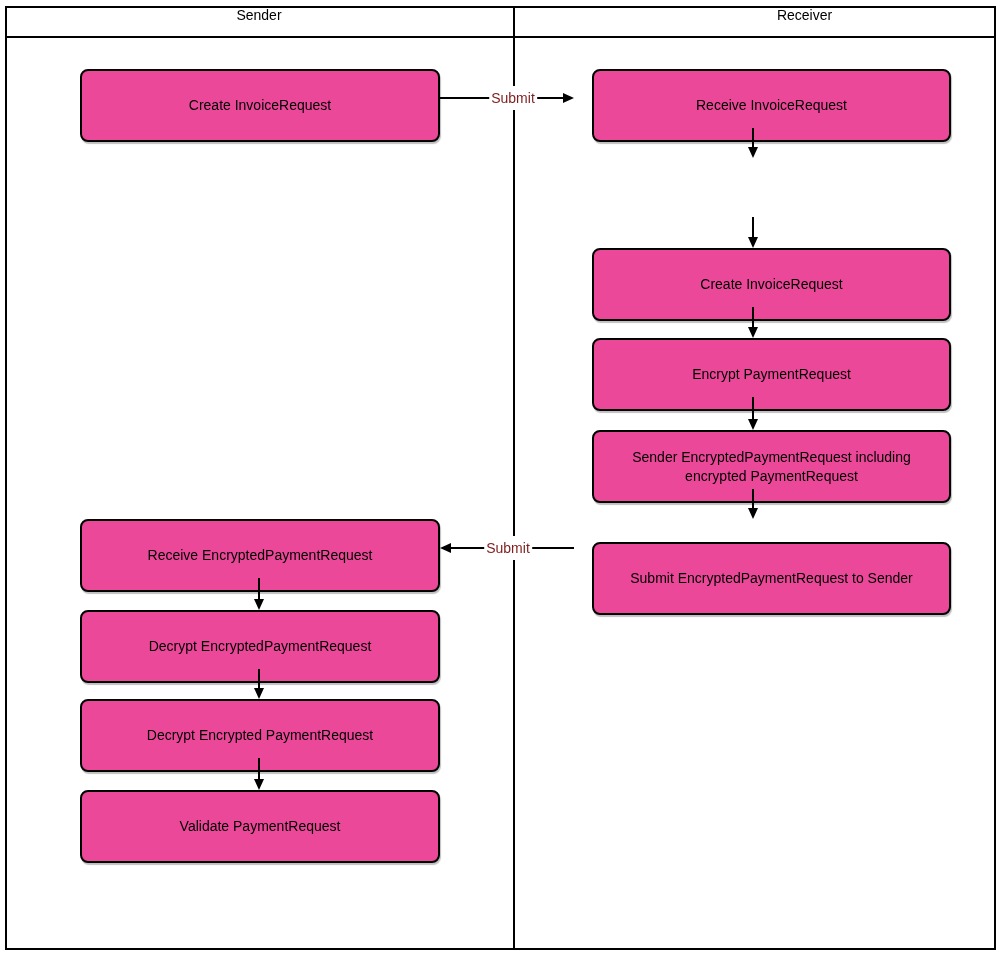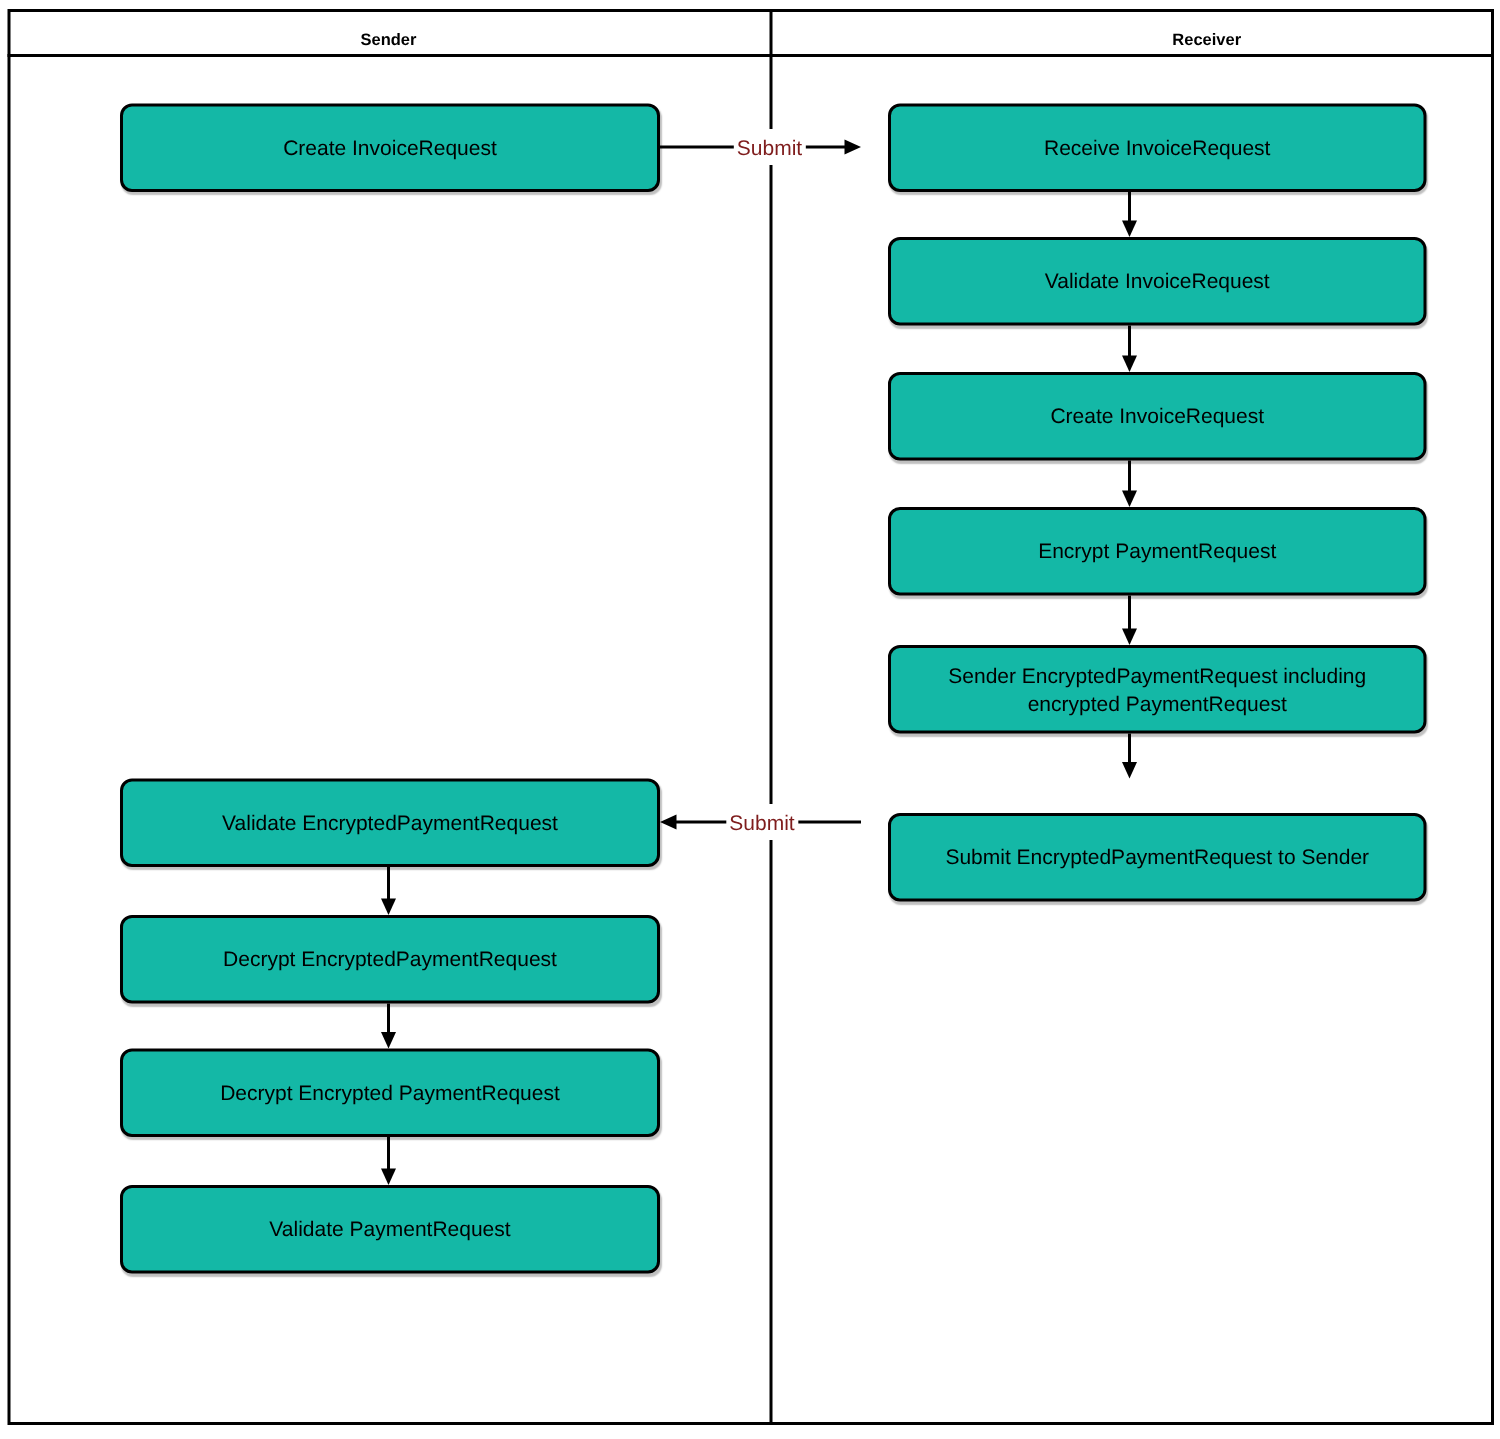--- a/index.html
+++ b/index.html
@@ -32,36 +32,35 @@
   }
   .lane-divider {
     position: absolute;
     left: 513px; top: 6px;
     width: 2px; height: 944px;
     background: #000000;
     z-index: 1;
   }
   .lane-header {
     position: absolute;
-    top: 21px;
-    font-size: 11px;
+    top: 7px;
+    font-size: 14px;
     text-align: center;
     color: #000000;
     z-index: 2;
-    font-weight: bold;
   }
   .lane-header.sender   { left: 5px;   width: 508px; }
   .lane-header.receiver { left: 515px; width: 579px; }
 
   .node {
     position: absolute;
-    height: 59px;
+    height: 73px;
     border: 2px solid #000000;
     border-radius: 8px;
-    background: #14b8a6;
+    background: #ec4899;
     box-sizing: border-box;
     display: flex;
     align-items: center;
     justify-content: center;
     text-align: center;
     font-size: 14px;
     line-height: 19px;
     padding: 0 8px;
     box-shadow: 1px 2px 1px rgba(0,0,0,0.25);
     z-index: 2;
@@ -134,27 +133,26 @@
 
 <div class="canvas">
 
   <div class="frame"></div>
   <div class="header-line"></div>
   <div class="lane-divider"></div>
   <div class="lane-header sender">Sender</div>
   <div class="lane-header receiver">Receiver</div>
 
   <div class="node lane-sender" style="top:69px">Create InvoiceRequest</div>
-  <div class="node lane-sender" style="top:519px">Validate EncryptedPaymentRequest</div>
+  <div class="node lane-sender" style="top:519px">Receive EncryptedPaymentRequest</div>
   <div class="node lane-sender" style="top:610px">Decrypt EncryptedPaymentRequest</div>
   <div class="node lane-sender" style="top:699px">Decrypt Encrypted PaymentRequest</div>
   <div class="node lane-sender" style="top:790px">Validate PaymentRequest</div>
 
   <div class="node lane-receiver" style="top:69px">Receive InvoiceRequest</div>
-  <div class="node lane-receiver" style="top:158px">Validate InvoiceRequest</div>
   <div class="node lane-receiver" style="top:248px">Create InvoiceRequest</div>
   <div class="node lane-receiver" style="top:338px">Encrypt PaymentRequest</div>
   <div class="node lane-receiver" style="top:430px">Sender EncryptedPaymentRequest including encrypted PaymentRequest</div>
   <div class="node lane-receiver" style="top:542px">Submit EncryptedPaymentRequest to Sender</div>
 
   <div class="arrow-h dir-right" style="left:440px; top:93px; width:134px">
     <div class="shaft"></div>
     <div class="head-right"></div>
   </div>
   <div class="edge-label" style="left:513px; top:86px">Submit</div>

